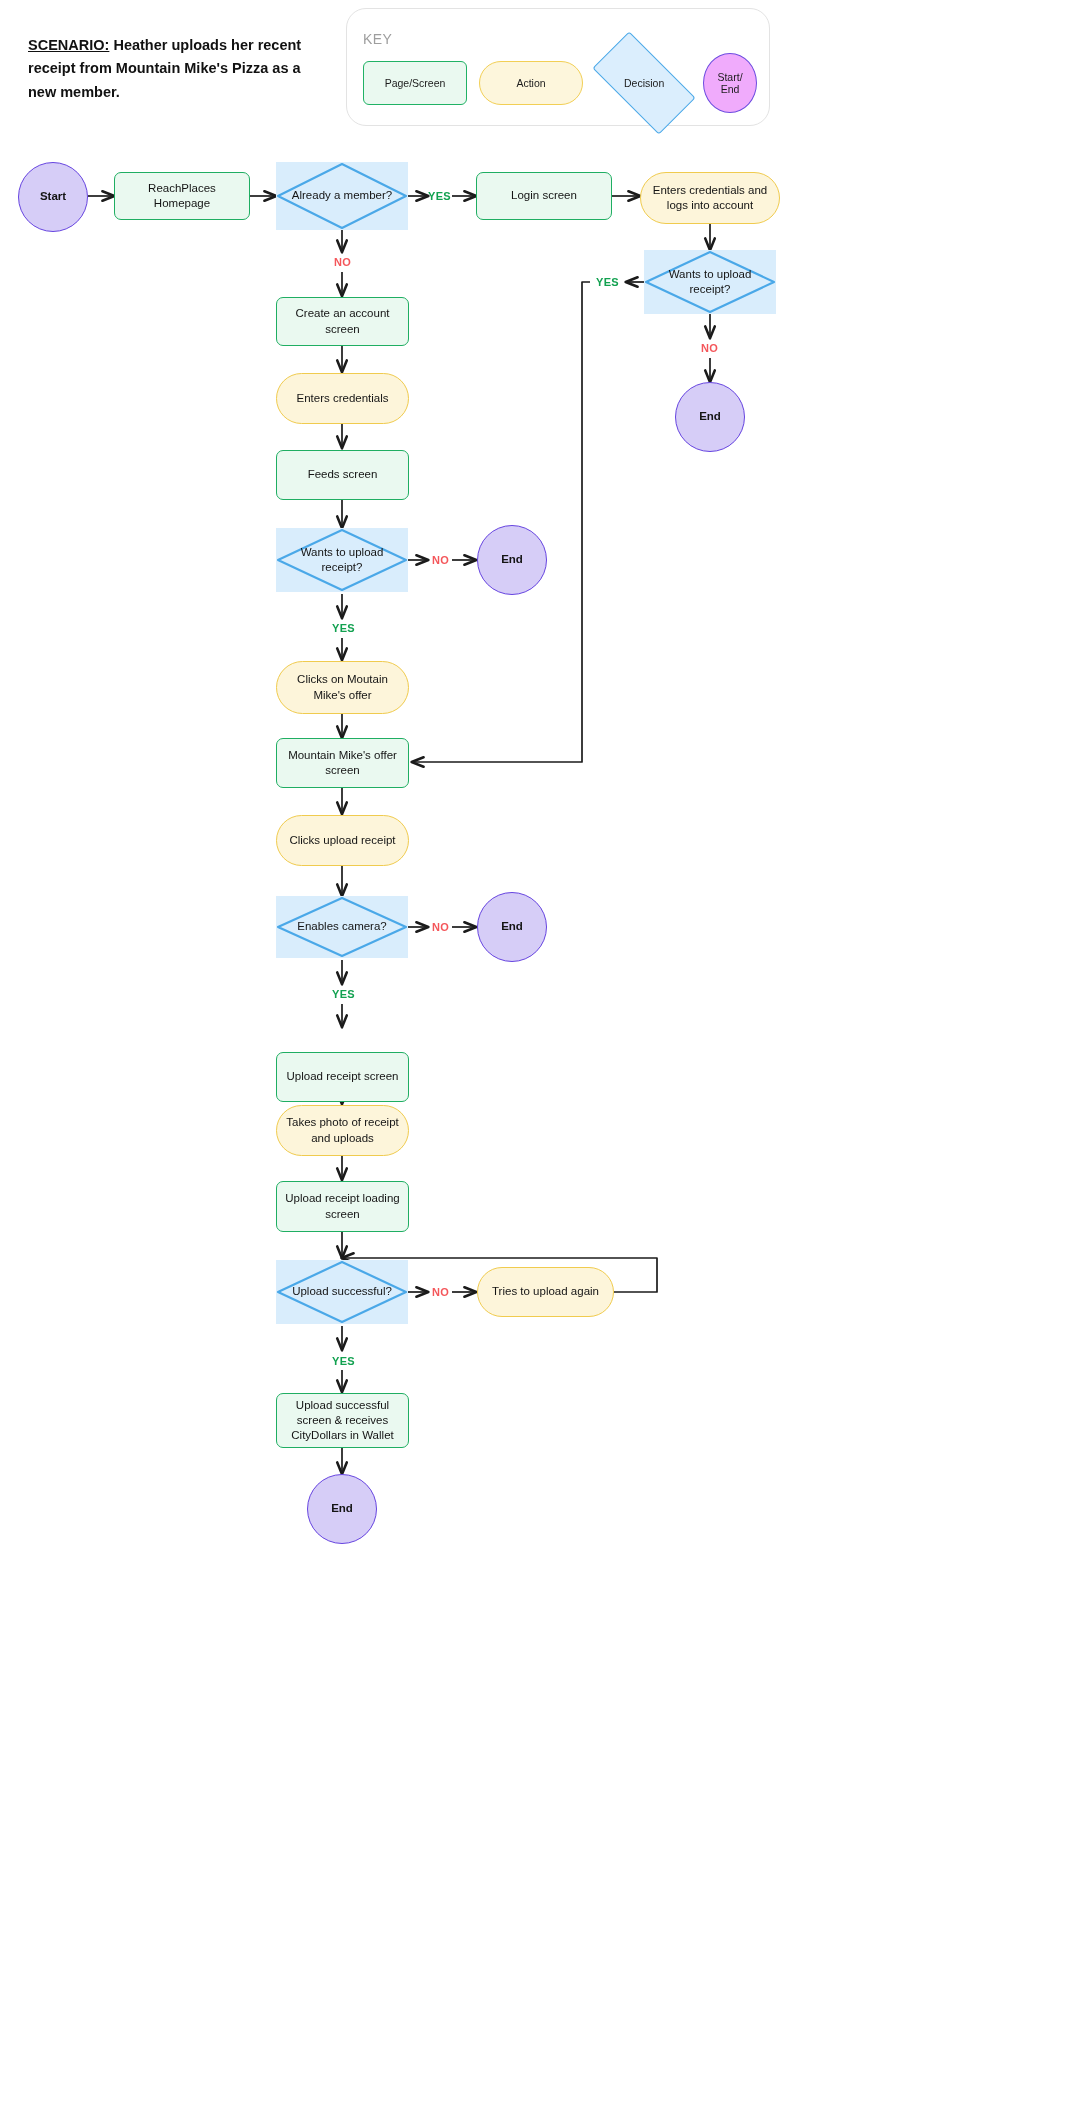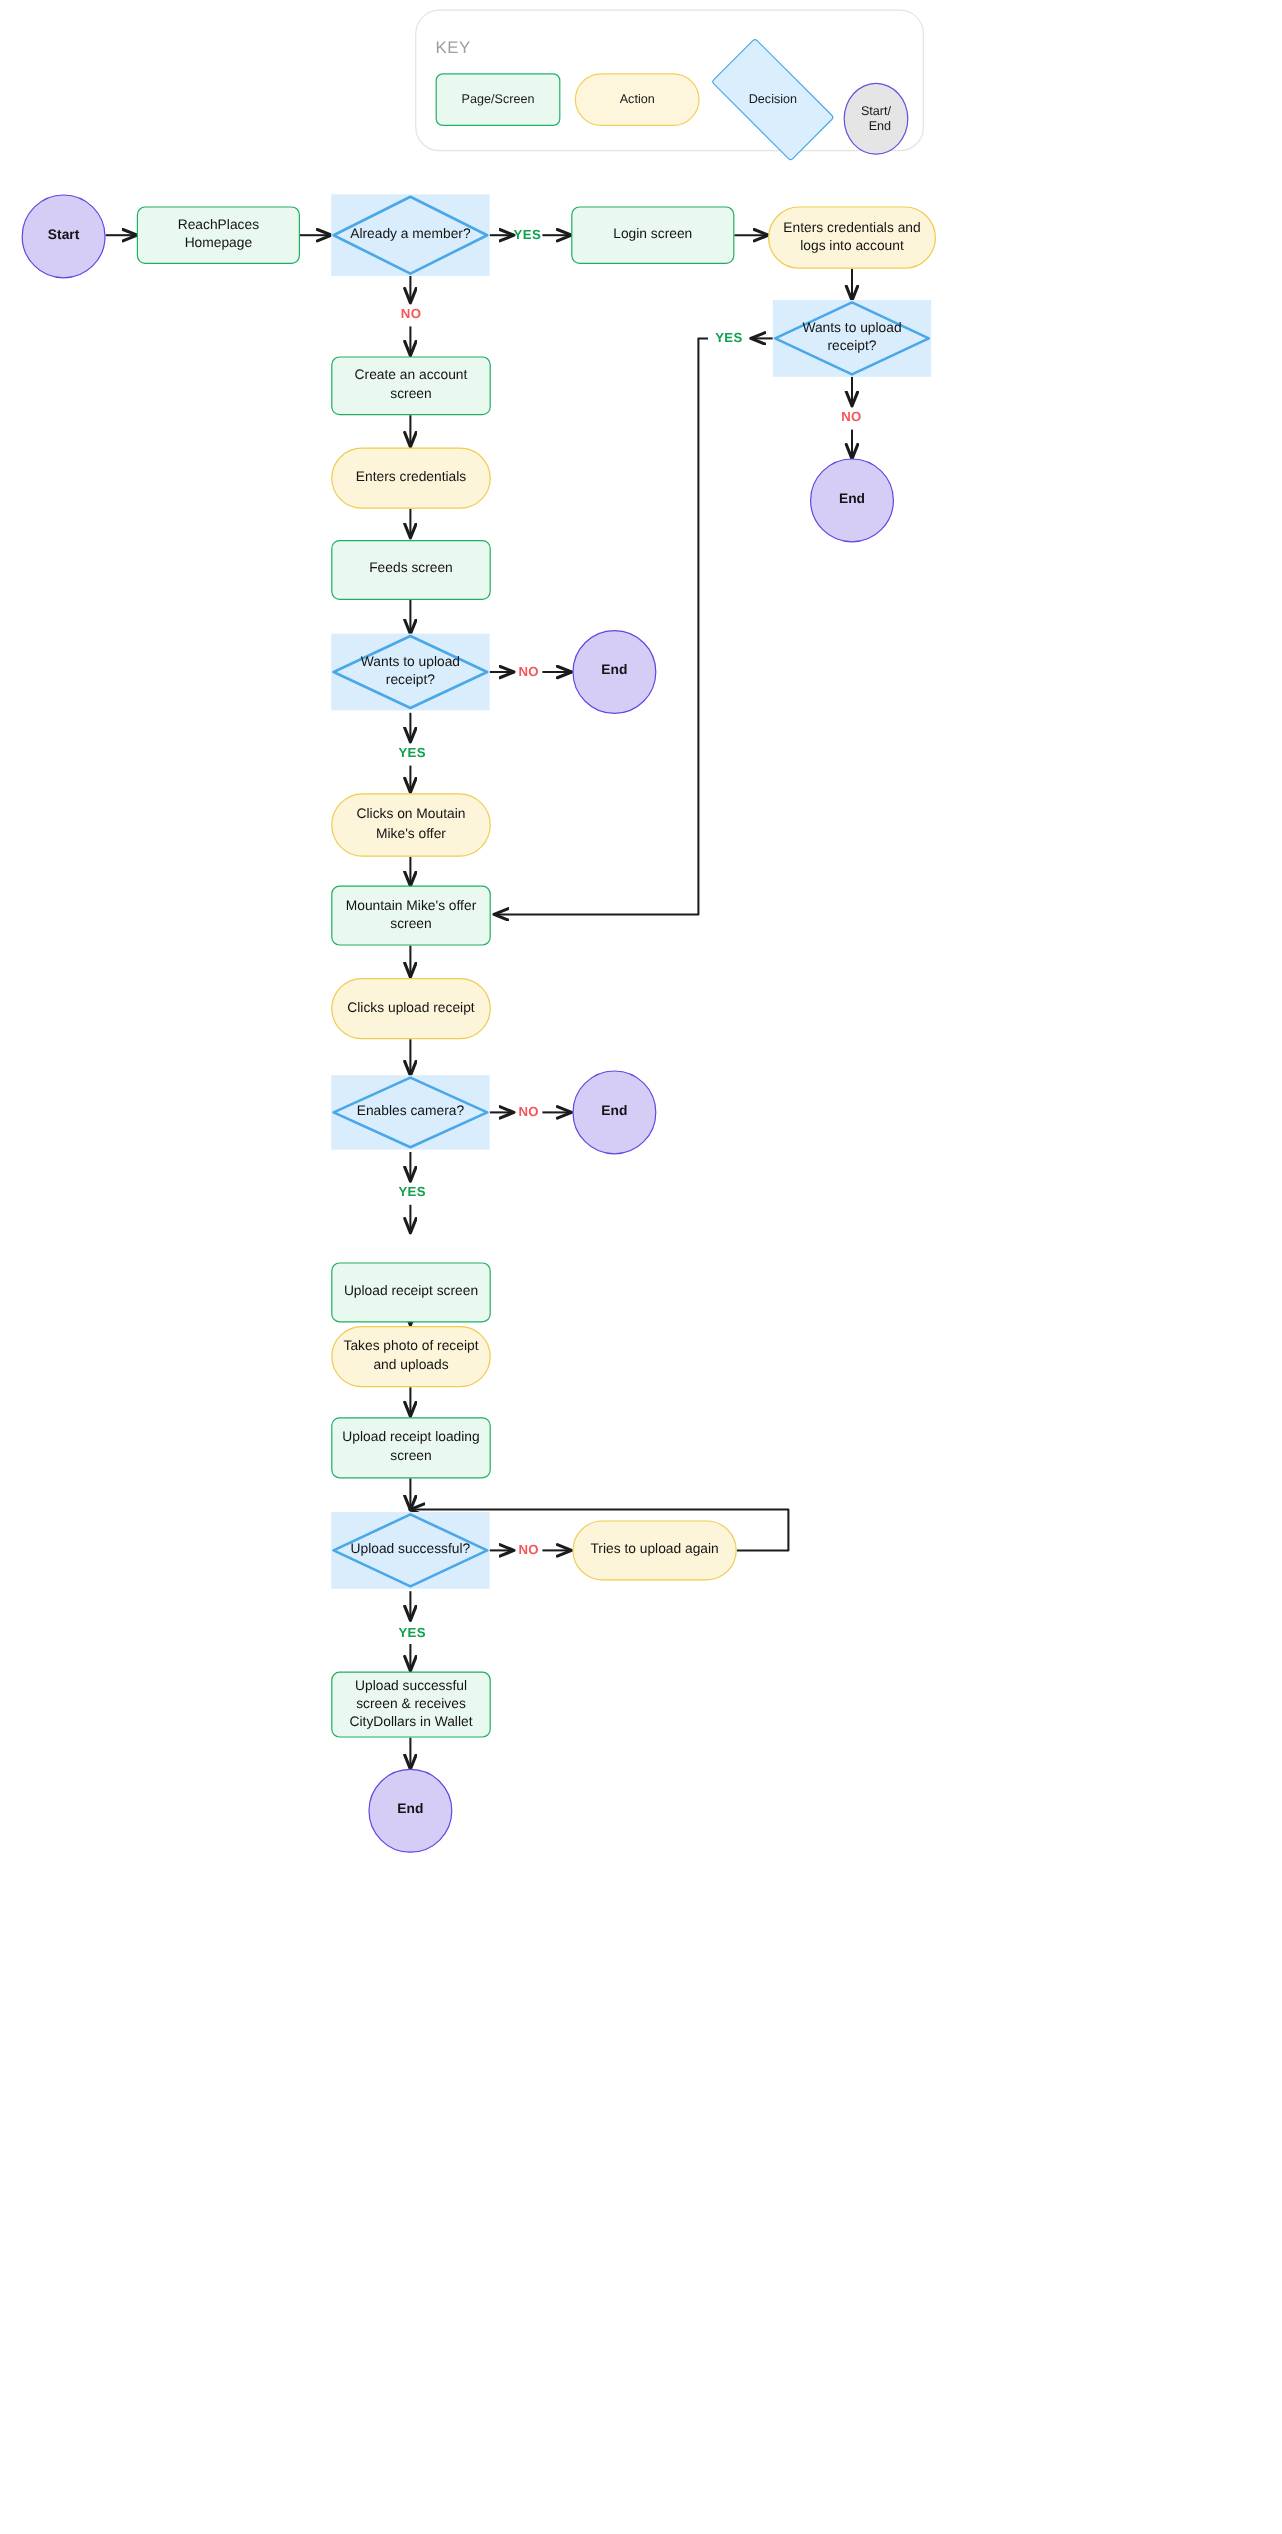--- a/index.html
+++ b/index.html
@@ -56,22 +56,22 @@
 
   .kshape{ position:absolute; display:flex; align-items:center; justify-content:center;
            text-align:center; font-size:10.5px; font-weight:500; color:#1b1b1b; box-sizing:border-box;}
   .k-page{ left:16px; top:8px; width:104px; height:44px; background:#eaf9f0;
            border:1.6px solid #20b265; border-radius:6px; }
   .k-action{ left:132px; top:8px; width:104px; height:44px; background:#fdf6dc;
            border:1.6px solid #f2cf55; border-radius:22px; }
   .k-decision{ left:250px; top:4px; width:94px; height:52px; background:#dbeefd;
            border:1.6px solid #4aa8e8; transform:rotate(45deg); border-radius:3px;}
   .k-decision span{ transform:rotate(-45deg); display:block; font-size:10.5px; }
-  .k-end{ left:356px; top:16px; width:54px; height:60px; background:#e5e5e5;
-           border:1.6px solid #6d4ce0; border-radius:50%; line-height:1.15;text-align:right;}
+  .k-end{ left:356px; top:0px; width:54px; height:60px; background:#f0abfc;
+           border:1.6px solid #6d4ce0; border-radius:50%; line-height:1.15;}
 
   
   .node{
     position:absolute;
     display:flex; align-items:center; justify-content:center;
     text-align:center;
     box-sizing:border-box;
     font-size:11.5px;
     font-weight:500;
     line-height:1.32;
@@ -168,20 +168,23 @@
     </g>
 
     <g stroke="#1b1b1b" stroke-width="1.7" fill="none" stroke-linejoin="round" stroke-linecap="butt">
 
       <path d="M590,282 L582,282 L582,762 L412,762" marker-end="url(#ah)"></path>
 
       <path d="M614,1292 L657,1292 L657,1258 L342,1258" marker-end="url(#ah)"></path>
     </g>
   </svg>
 
+  <div id="scenario">
+    <span class="lbl">SCENARIO:</span><span class="body"> Heather uploads her recent receipt from Mountain Mike's Pizza as a new member.</span>
+  </div>
 
   <div id="key-panel">
     <div id="key-title">KEY</div>
     <div class="key-row">
       <div class="kshape k-page">
         <span>Page/Screen</span>
       </div>
       <div class="kshape k-action">
         <span>Action</span>
       </div>

